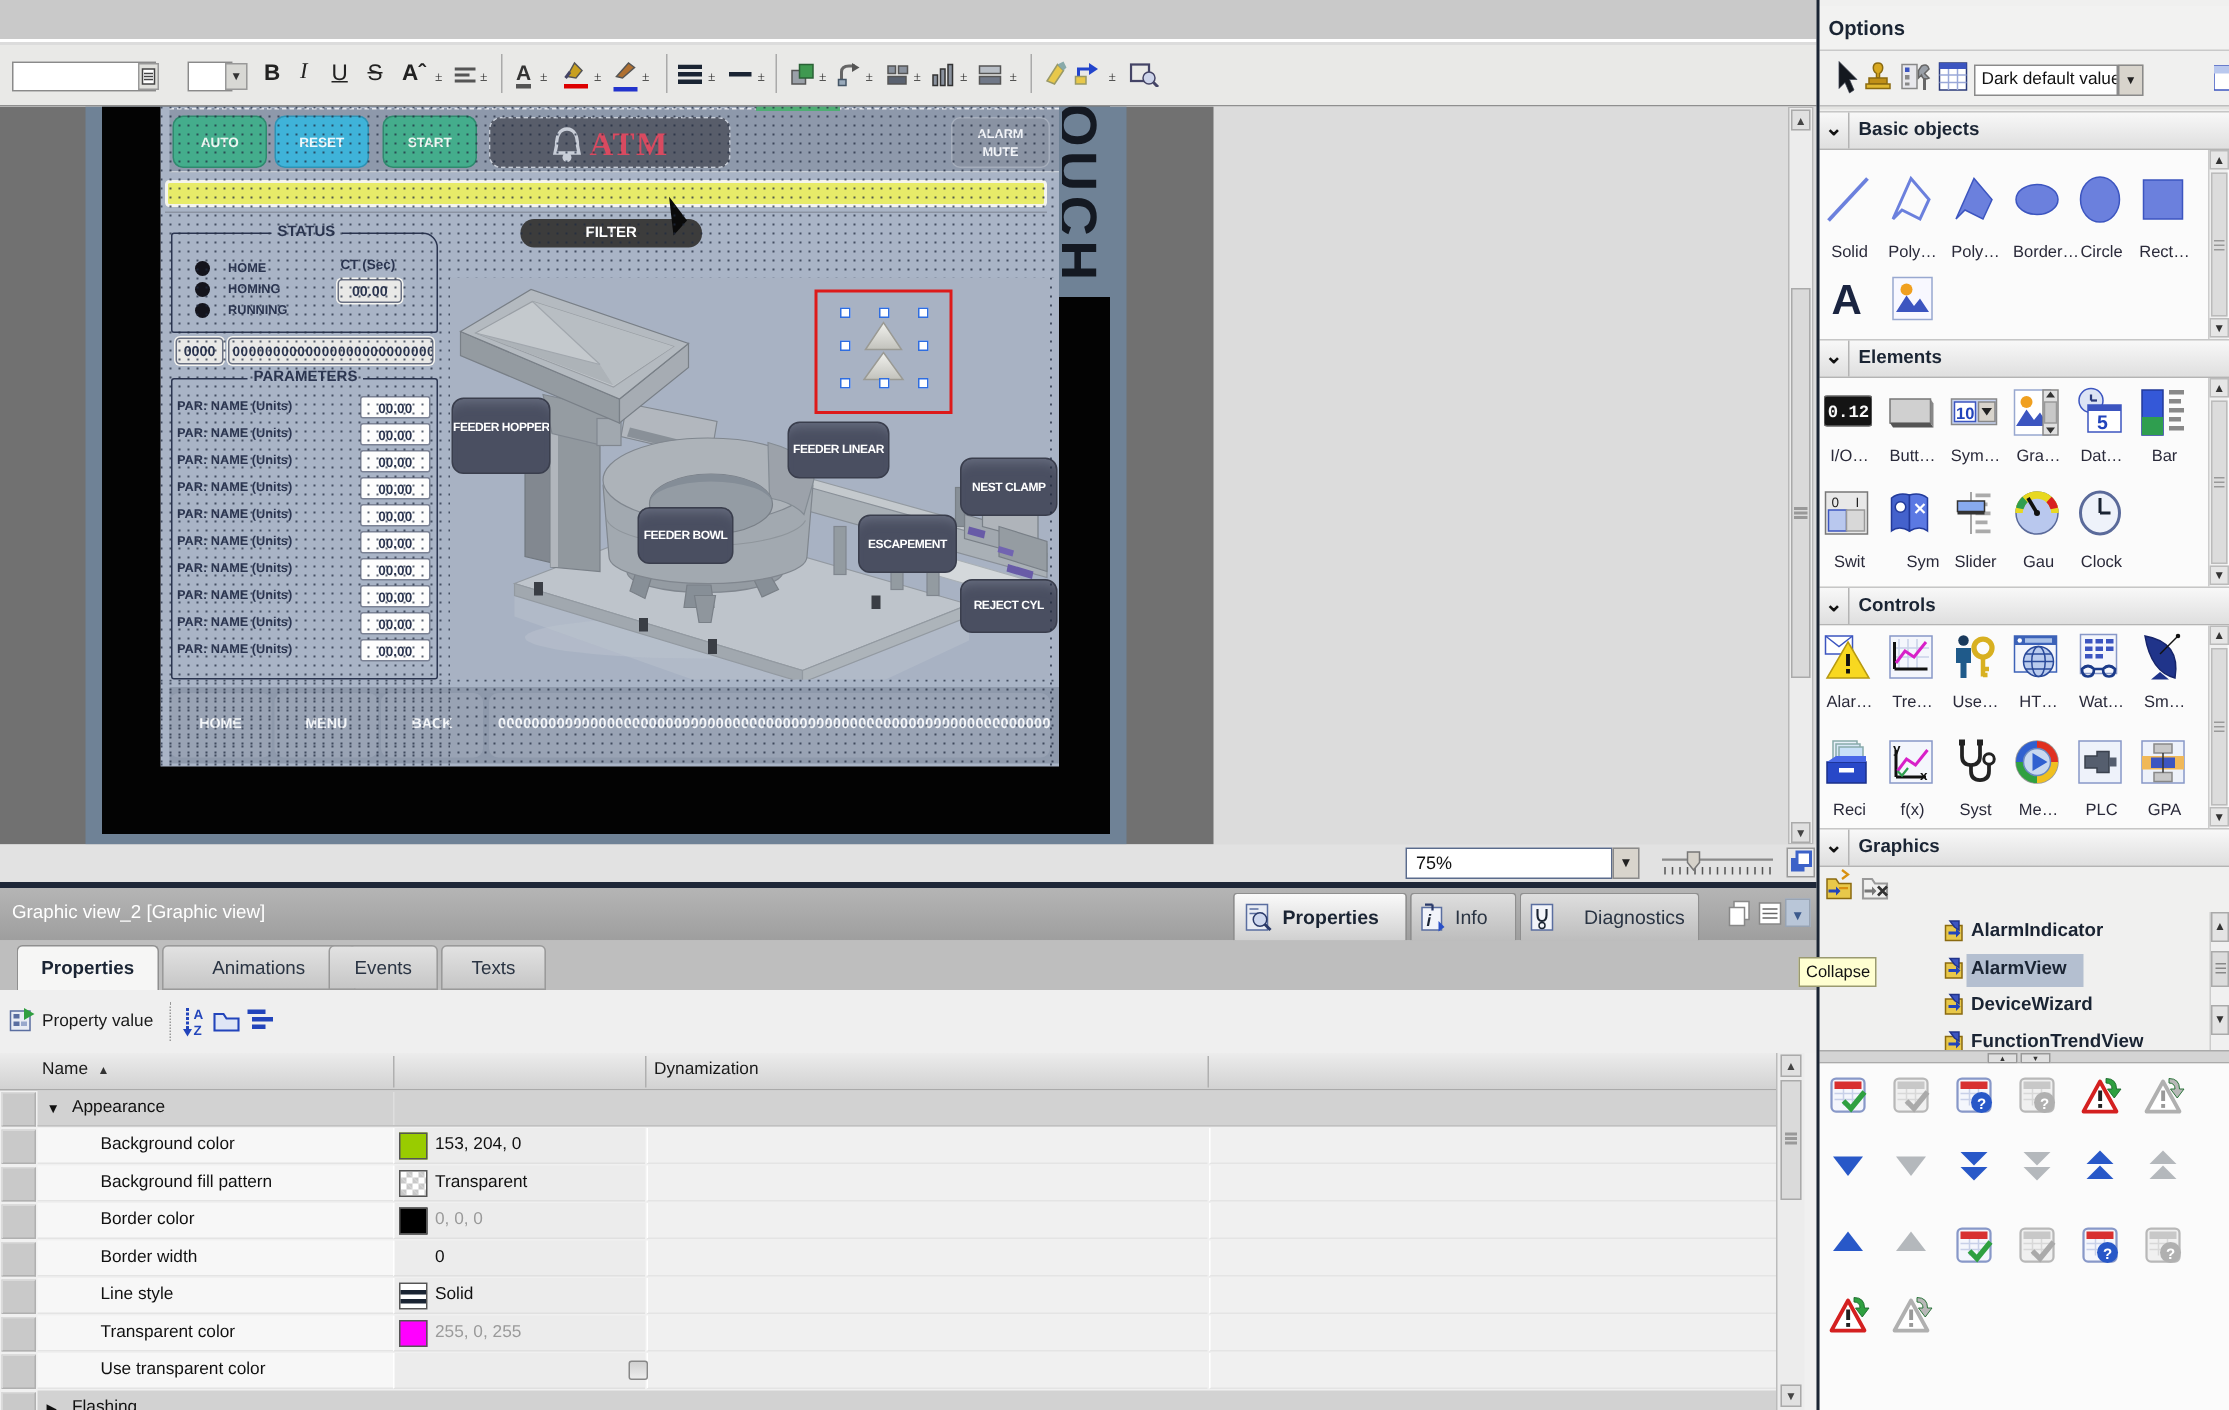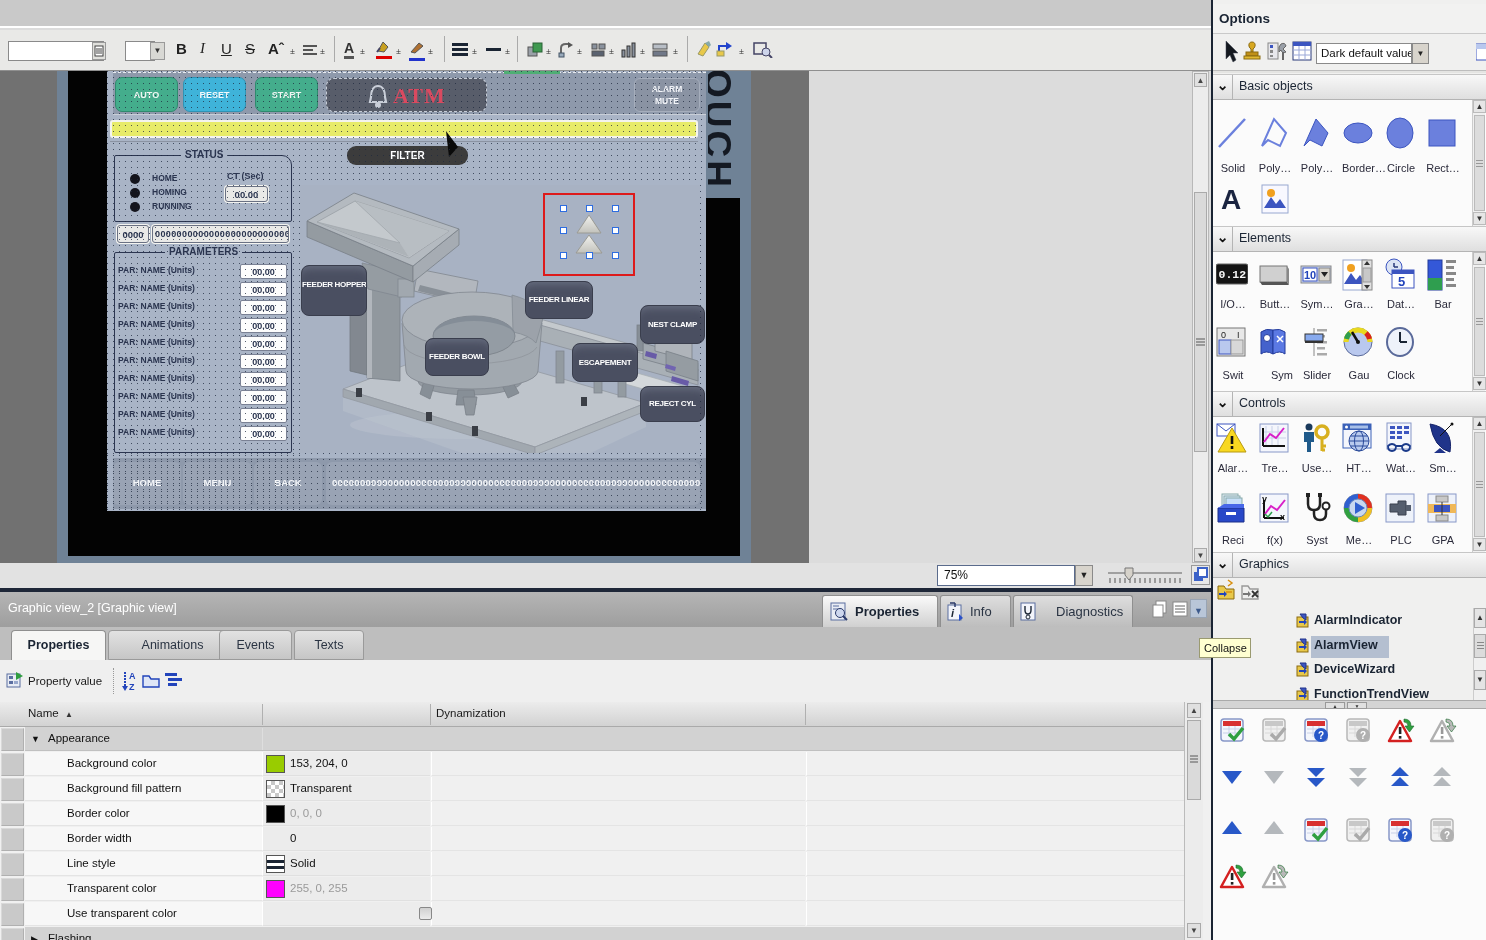--- a/index.html
+++ b/index.html
@@ -37,21 +37,21 @@
 #ptoolbar { left:0; top:660px; width:1211px; height:42px; background:#efefef; }
 #ptable { left:0; top:702px; width:1211px; height:238px; background:#f0f0f0; font-size:11.5px; color:#1a1a1a; }
 .prow { position:absolute; left:0; width:1184px; height:25px; }
 .gutter { position:absolute; left:1px; top:1px; width:23px; height:23px; background:#c9c9c9; border:1px solid #d9d9d9; border-right-color:#b0b0b0; border-bottom-color:#b0b0b0; }
 .swatch { position:absolute; left:266px; top:3px; width:19px; height:18px; border:1px solid #555; }
 
 #divider { left:1211px; top:0; width:2px; height:940px; background:#1a2433; }
 #rightpanel { left:1213px; top:0; width:273px; height:940px; background:#f0f0ef; }
 .sechdr { position:absolute; left:0; width:273px; height:26px; background:linear-gradient(#f8f8f8,#dfdfdf); border-top:1px solid #c6c6c6; border-bottom:1px solid #b4b4b4; }
 .sechdr .chev { position:absolute; left:0; top:0; width:20px; height:24px; border-right:1px solid #b4b4b4; color:#111; font-size:14px; text-align:center; line-height:20px; font-weight:bold;}
-.sechdr .lbl { position:absolute; left:26px; top:4px; font-size:12.5px; font-weight:normal; color:#1a2433; }
+.sechdr .lbl { position:absolute; left:26px; top:4px; font-size:12.5px; font-weight:bold; color:#1a2433; }
 .palette { position:absolute; left:0; width:273px; background:#fbfbfb; }
 .pallbl { position:absolute; font-size:11px; color:#2a2a3a; }
 .vsb { position:absolute; width:13px; background:#f0f0f0; border-left:1px solid #ccc; }
 .vsb .ar { position:absolute; left:0; width:13px; height:13px; background:#e6e6e6; border:1px solid #bbb; font-size:8px; line-height:11px; text-align:center; color:#333; }
 .tooltip { position:absolute; background:#ffffd1; border:1px solid #9a9a70; font-size:11px; color:#111; padding:2px 4px; }
 </style>
 </head>
 <body>
 <div id="stage">
   <div class="abs" id="topbar"></div>

